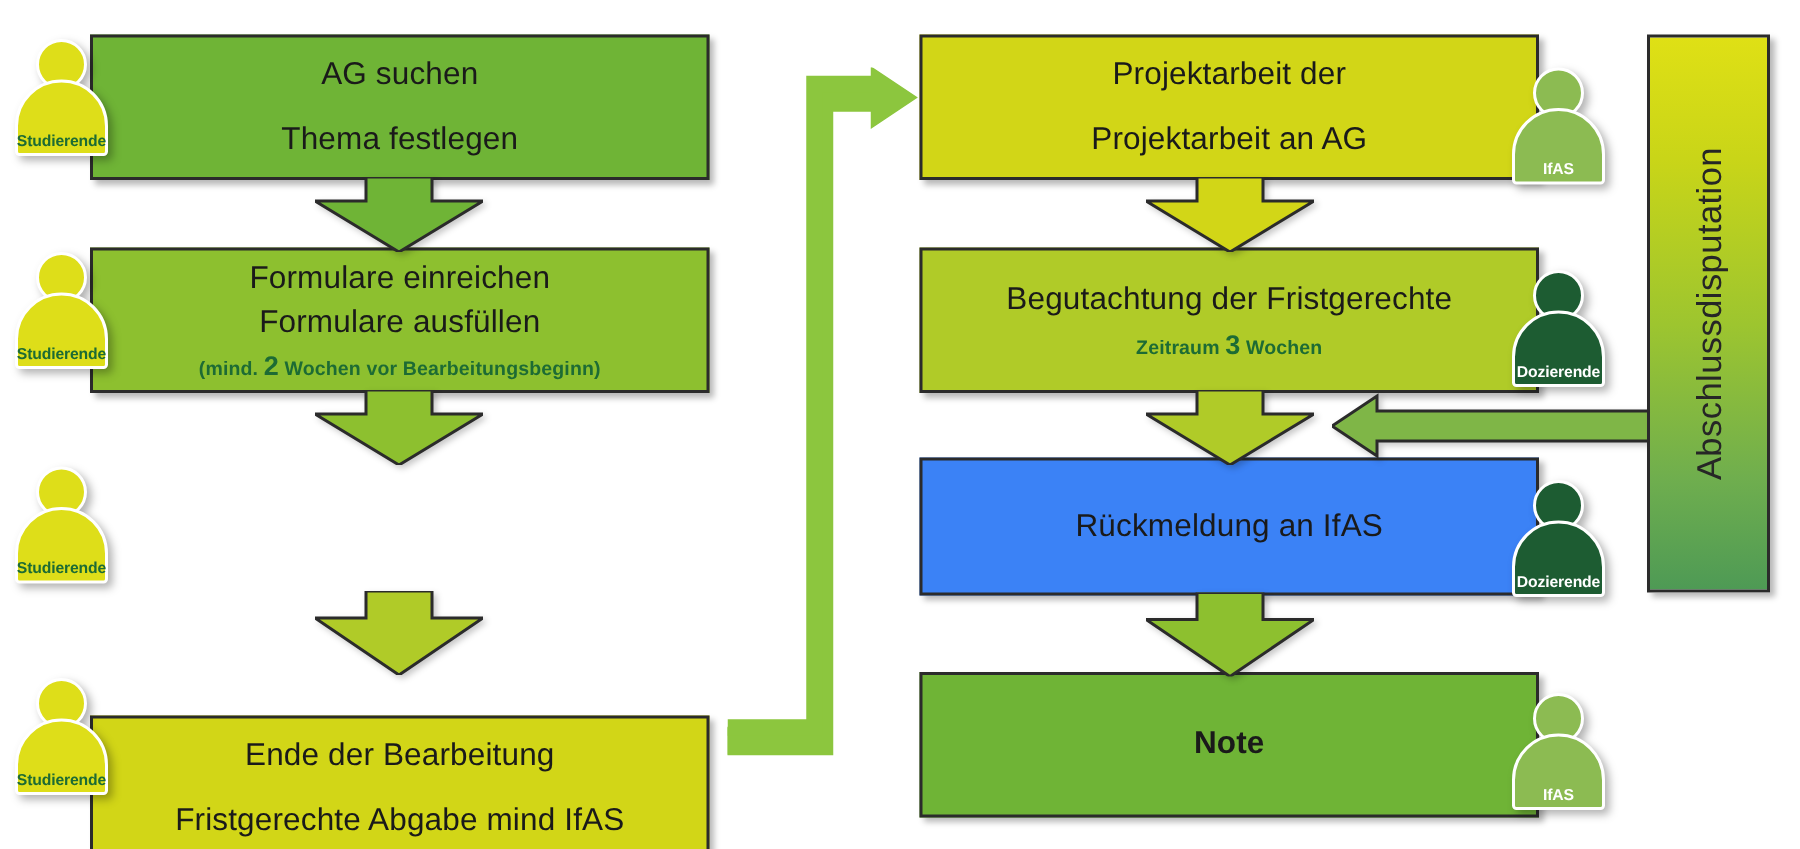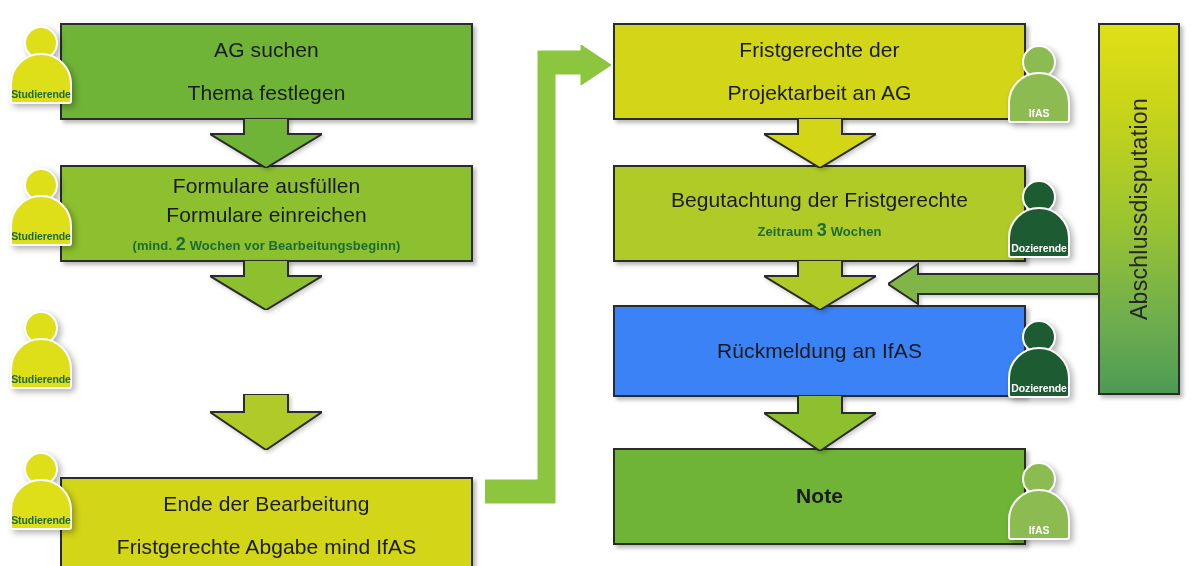--- a/index.html
+++ b/index.html
@@ -89,22 +89,22 @@
 <body>
 
 <div id="stage">
 
   <div class="box" style="left:60px;top:23px;width:413px;height:97px;background:#6fb436;">
     <div class="ln">AG suchen</div>
     <div class="ln gap">Thema festlegen</div>
   </div>
 
   <div class="box" style="left:60px;top:165px;width:413px;height:97px;background:#8dc02f;">
+    <div class="ln">Formulare einreichen</div>
     <div class="ln">Formulare ausfüllen</div>
-    <div class="ln">Formulare einreichen</div>
     <div class="sub"><span>(mind. </span><span class="big">2</span><span> Wochen vor Bearbeitungsbeginn)</span></div>
   </div>
 
 
   <div class="box" style="left:60px;top:448px;width:413px;height:97px;background:#d2d617;margin-top:29px;">
     <div class="ln">Ende der Bearbeitung</div>
     <div class="ln gap">Fristgerechte Abgabe mind IfAS</div>
   </div>
 
   <div class="darrow" style="left:210px;top:118px;">
@@ -148,21 +148,21 @@
 
   <div class="elbow" style="left:485px;top:45px;">
     <svg width="130" height="460" viewBox="0 0 130 460">
       <path d="M0,451 L0,440 L58,440 L58,11 L96,11 L96,0 L126,20 L96,40 L96,29 L70,29 L70,458 L0,458 Z" fill="#8cc63e" stroke="#8cc63e" stroke-width="1"></path>
       <path d="M0,440 L58,440 L58,11 L101,11" fill="none" stroke="#8cc63e" stroke-width="11" stroke-linejoin="miter"></path>
       <polygon points="96,0 126,20 96,40" fill="#8cc63e"></polygon>
     </svg>
   </div>
 
   <div class="box" style="left:613px;top:23px;width:413px;height:97px;background:#d2d617;">
-    <div class="ln">Fristgerechte der</div>
+    <div class="ln">Projektarbeit der</div>
     <div class="ln gap">Projektarbeit an AG</div>
   </div>
 
   <div class="box" style="left:613px;top:165px;width:413px;height:97px;background:#b0cb28;">
     <div class="ln">Begutachtung der Fristgerechte</div>
     <div class="sub"><span>Zeitraum </span><span class="big">3</span><span> Wochen</span></div>
   </div>
 
   <div class="box" style="left:613px;top:305px;width:413px;height:92px;background:#3b82f6;">
     <div class="ln">Rückmeldung an IfAS</div>

